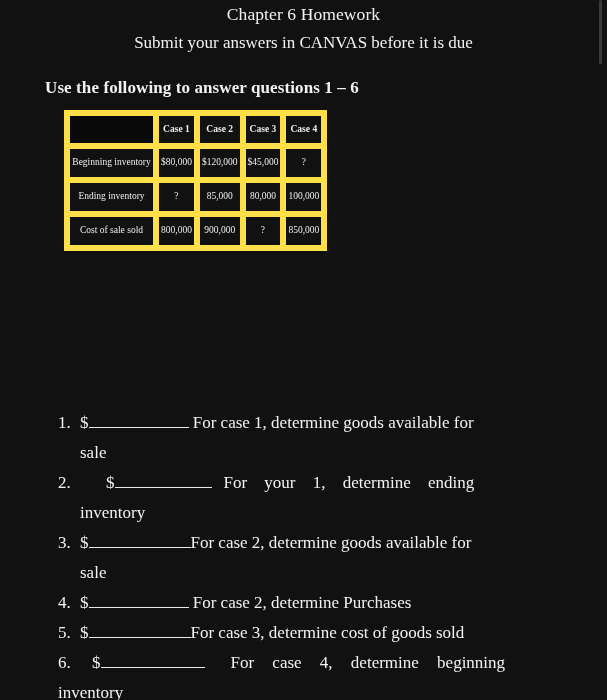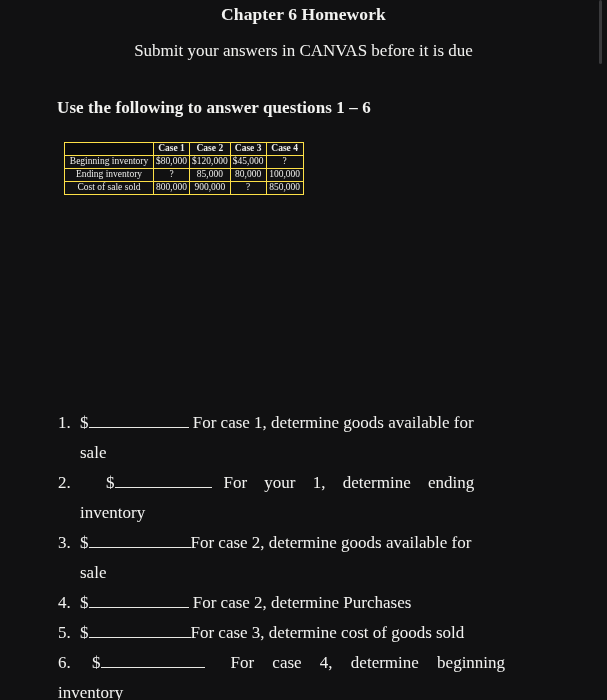--- a/index.html
+++ b/index.html
@@ -21,59 +21,59 @@
     position: relative;
     width: 607px;
     height: 700px;
     box-sizing: border-box;
     padding: 0;
   }
 
   
   .doc-title {
     text-align: center;
-    font-weight: bold;
+    font-weight: normal;
     font-size: 17.5px;
     line-height: 1.0;
     margin: 0;
     padding-top: 6px;
     letter-spacing: .1px;
   }
   .doc-subtitle {
     text-align: center;
     font-weight: normal;
     font-size: 17px;
     line-height: 1.0;
-    margin: 8px;
+    margin: 0;
     padding-top: 10px;
   }
   .section-heading {
     font-weight: bold;
     font-size: 17px;
-    margin: 12px;
+    margin: 0;
     padding-top: 27px;
     padding-left: 45px;
     letter-spacing: .1px;
   }
 
   
   .table-wrap {
     padding-left: 64px;
     padding-top: 12px;
   }
   table.cases {
     border-collapse: collapse;
     table-layout: fixed;
     font-size: 9.5px;
     line-height: 1.05;
     color: #ededea;
   }
   table.cases td, table.cases th {
-    border: 1px solid #fde047;
-    padding: 1px 2px;
+    border: 6px solid #fde047;
+    padding: 9px 2px;
     font-weight: normal;
     white-space: nowrap;
     overflow: hidden;
     height: 13px;
     box-sizing: border-box;
   }
   table.cases th {
     font-weight: bold;
     text-align: center;
     font-size: 9.5px;

